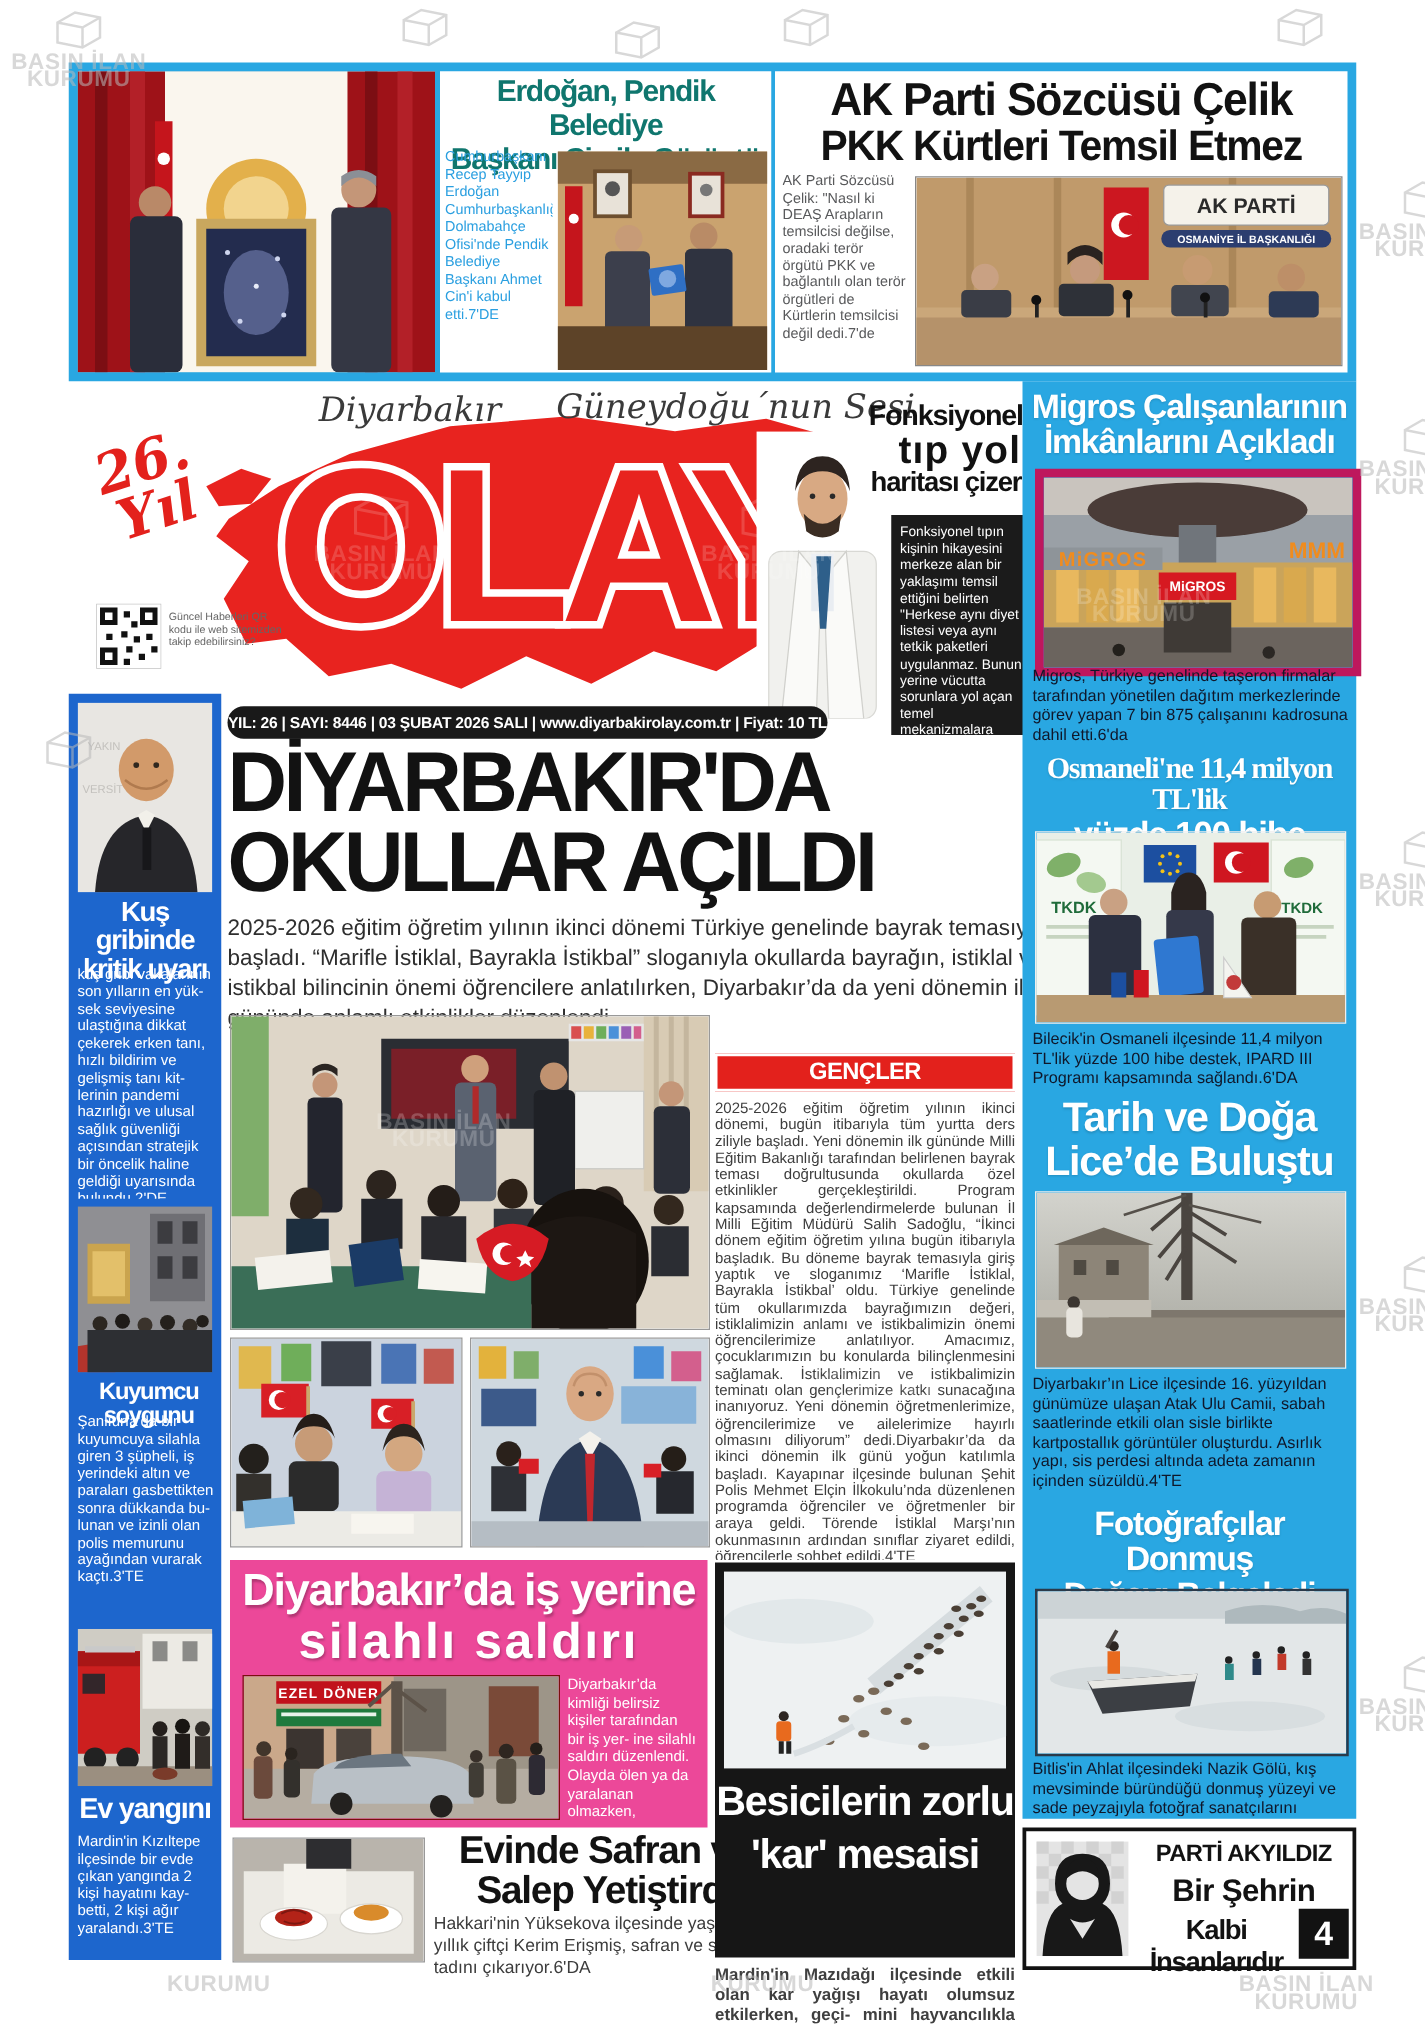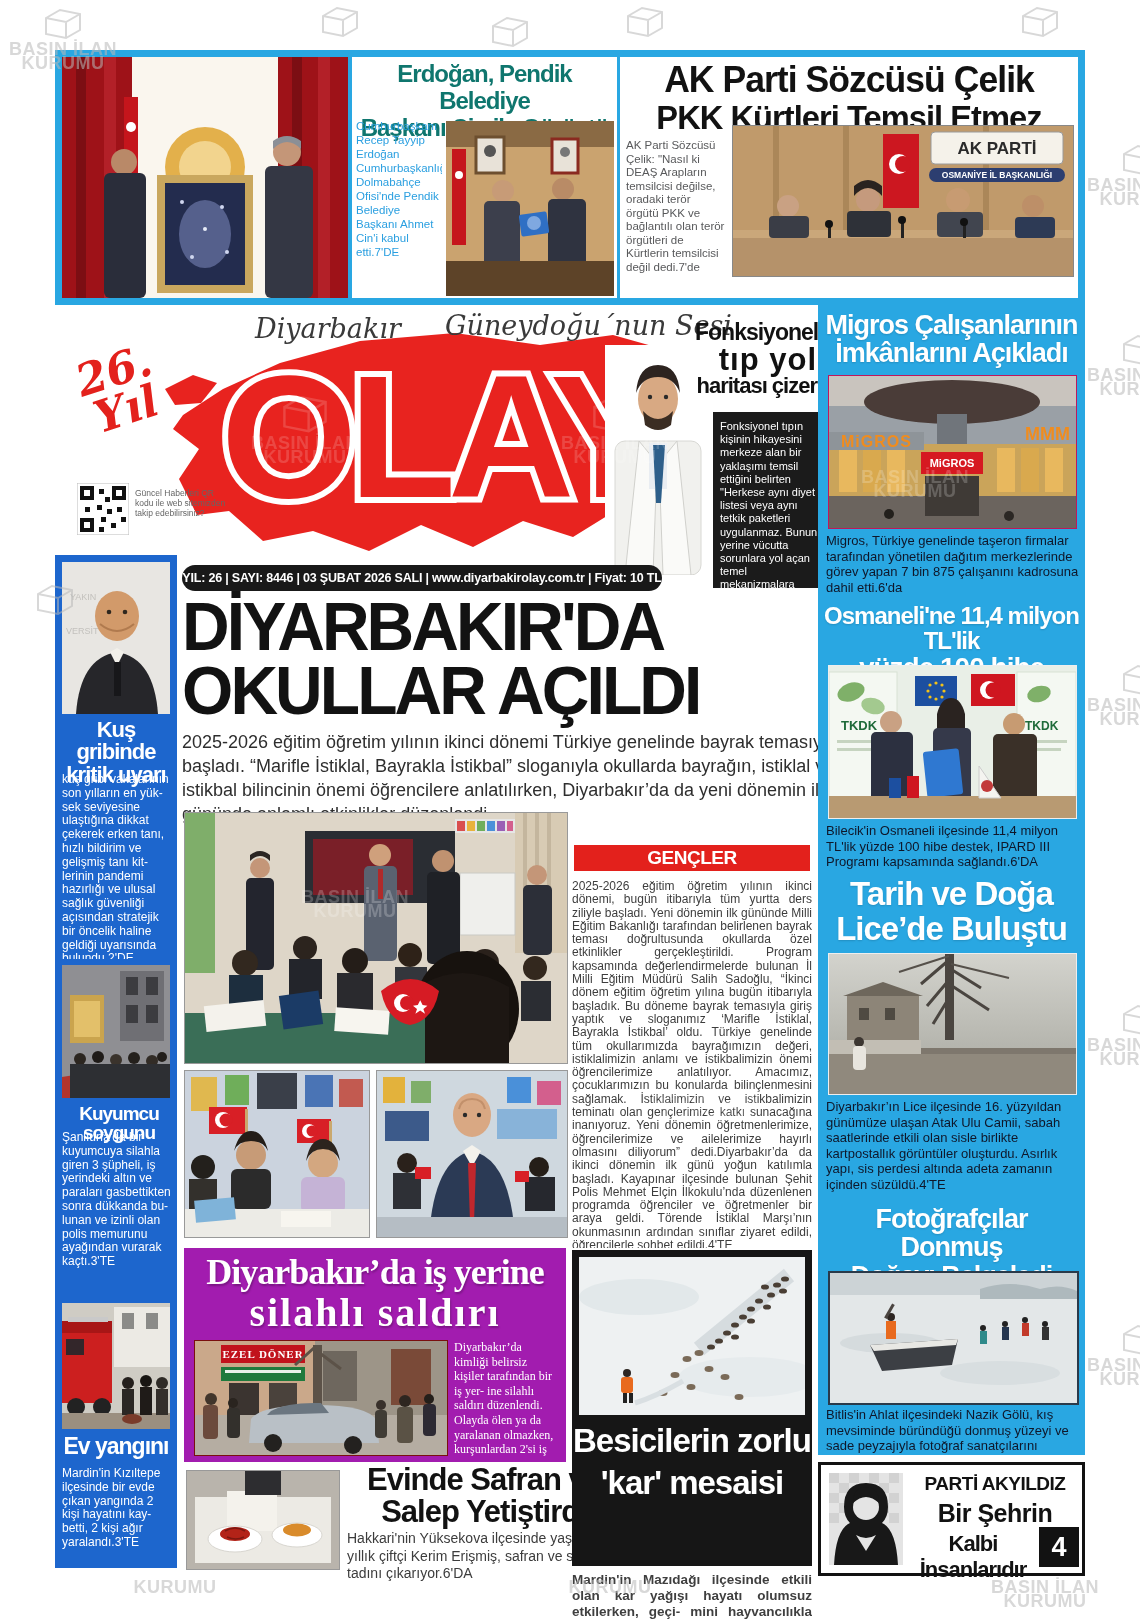--- a/index.html
+++ b/index.html
@@ -40,21 +40,21 @@
   
   .sidebar{left:0;top:505px;width:122px;height:1013px;background:#1d66cd;}
   .sb-hl{color:#fff;font-weight:bold;letter-spacing:-1px;line-height:1.02;}
   .sb-body{color:#fff;font-size:12px;line-height:13.8px;overflow:hidden;}
   
   .rightcol{left:763px;top:255px;width:267px;height:1150px;background:#29a7e2;}
   .rc-hl{color:#fff;font-weight:bold;text-align:center;letter-spacing:-1px;line-height:1.05;
          text-shadow:0 1px 2px rgba(0,0,0,.15);}
   .rc-cap{color:#0f172a;font-size:13px;line-height:15.5px;overflow:hidden;}
   
-  .attackbox{background:#a21caf;font-family:Liberation Serif, serif;}
+  .attackbox{background:#ec4899;}
   .attack-hl{color:#fff;font-weight:bold;text-align:center;letter-spacing:-1px;line-height:1;
              text-shadow:1px 2px 2px rgba(0,0,0,.25);}
   .attack-body{color:#fff;font-size:12px;line-height:14.6px;overflow:hidden;}
   .blk-hl{color:#121212;font-weight:bold;text-align:center;letter-spacing:-1px;line-height:1.02;}
   .saffron-body{color:#3c3c3c;font-size:14px;line-height:17.5px;}
   .herder-blk{background:#161616;}
   .herder-hl{color:#fff;font-weight:bold;text-align:center;font-size:33px;line-height:42px;letter-spacing:-1px;}
   .herder-body{color:#3f3f3f;font-weight:bold;font-size:13.5px;line-height:16px;text-align:justify;overflow:hidden;}
   
   .columnist{left:763px;top:1412px;width:267px;height:114px;background:#fff;border:3px solid #121212;box-sizing:border-box;}
@@ -231,21 +231,21 @@
       </svg>
     </div>
   </div>
 
   <div class="abs panel-white" style="left:565px;top:7px;width:458px;height:241px;">
     <div class="abs tr-headline" style="left:0;top:4px;width:458px;">
       <div style="font-size:37px;line-height:38px;transform:scaleX(.96);">AK Parti Sözcüsü Çelik</div>
       <div style="font-size:34px;line-height:36px;transform:scaleX(.96);">PKK Kürtleri Temsil Etmez</div>
     </div>
     <div class="abs tr-body" style="left:6px;top:82px;width:100px;height:155px;overflow:hidden;">AK Parti Sözcüsü Çelik: "Nasıl ki DEAŞ Arapların temsilcisi değilse, oradaki terör örgütü PKK ve bağlantılı olan terör örgütleri de Kürtlerin temsilcisi değil dedi.7'de</div>
-    <div class="abs photo" style="left:112px;top:68px;width:340px;height:150px;border:1px solid #888;">
+    <div class="abs photo" style="left:112px;top:84px;width:340px;height:150px;border:1px solid #888;">
       <svg viewBox="0 0 340 150" preserveAspectRatio="none">
         <rect width="340" height="150" fill="#c09a6b"></rect>
         <rect x="40" y="0" width="6" height="105" fill="#ab8759"></rect>
         <rect x="110" y="0" width="6" height="105" fill="#ab8759"></rect>
         <rect x="250" y="0" width="6" height="105" fill="#ab8759"></rect>
         <rect x="198" y="6" width="132" height="32" rx="4" fill="#f5f2ea" stroke="#9a9a9a"></rect>
         <text x="264" y="28" font-size="17" font-weight="bold" fill="#2a2a2a" text-anchor="middle">AK PARTİ</text>
         <rect x="196" y="42" width="136" height="14" rx="7" fill="#2c3e70"></rect>
         <text x="264" y="52" font-size="8.5" font-weight="bold" fill="#fff" text-anchor="middle">OSMANİYE İL BAŞKANLIĞI</text>
         <rect x="150" y="8" width="36" height="74" fill="#cc1720"></rect>
@@ -513,21 +513,21 @@
 
   <div class="abs kicker" style="left:517px;top:793px;width:240px;height:30px;">GENÇLER TEMİNATIMIZDIR</div>
   <div class="abs ycol" style="left:517px;top:830px;width:240px;height:368px;">2025-2026 eğitim öğretim yılının ikinci dönemi, bugün itibarıyla tüm yurtta ders ziliyle başladı. Yeni dönemin ilk gününde Milli Eğitim Bakanlığı tarafından belirlenen bayrak teması doğrultusunda okullarda özel etkinlikler gerçekleştirildi. Program kapsamında değerlendirmelerde bulunan İl Milli Eğitim Müdürü Salih Sadoğlu, “İkinci dönem eğitim öğretim yılına bugün itibarıyla başladık. Bu döneme bayrak temasıyla giriş yaptık ve sloganımız ‘Marifle İstiklal, Bayrakla İstikbal’ oldu. Türkiye genelinde tüm okullarımızda bayrağımızın değeri, istiklalimizin anlamı ve istikbalimizin önemi öğrencilerimize anlatılıyor. Amacımız, çocuklarımızın bu konularda bilinçlenmesini sağlamak. İstiklalimizin ve istikbalimizin teminatı olan gençlerimize katkı sunacağına inanıyoruz. Yeni dönemin öğretmenlerimize, öğrencilerimize ve ailelerimize hayırlı olmasını diliyorum” dedi.Diyarbakır’da da ikinci dönemin ilk günü yoğun katılımla başladı. Kayapınar ilçesinde bulunan Şehit Polis Mehmet Elçin İlkokulu’nda düzenlenen programda öğrenciler ve öğretmenler bir araya geldi. Törende İstiklal Marşı’nın okunmasının ardından sınıflar ziyaret edildi, öğrencilerle sohbet edildi.4'TE</div>
 
   <div class="abs rightcol">
 
     <div class="abs rc-hl" style="left:4px;top:6px;width:259px;font-size:27px;">
       <div>Migros Çalışanlarının</div>
       <div>İmkânlarını Açıkladı</div>
     </div>
-    <div class="abs photo" style="left:10px;top:70px;width:247px;height:152px;border:1px solid #be185d;">
+    <div class="abs photo" style="left:10px;top:70px;width:247px;height:152px;border:7px solid #be185d;">
       <svg viewBox="0 0 247 152" preserveAspectRatio="none">
         <rect width="247" height="152" fill="#9aa0a6"></rect>
         <rect x="0" y="0" width="247" height="30" fill="#c9c4be"></rect>
         <ellipse cx="123" cy="26" rx="88" ry="22" fill="#4a3c38"></ellipse>
         <rect x="108" y="38" width="30" height="60" fill="#70757b"></rect>
         <rect x="0" y="68" width="247" height="52" fill="#caa45a"></rect>
         <rect x="10" y="72" width="18" height="44" fill="#e8b85e"></rect>
           <rect x="34" y="72" width="18" height="44" fill="#d9a94e"></rect>
         <rect x="58" y="72" width="18" height="44" fill="#e8b85e"></rect>
           <rect x="168" y="72" width="18" height="44" fill="#e8b85e"></rect>
@@ -540,21 +540,21 @@
         <text x="196" y="64" font-size="18" font-weight="bold" fill="#f08c1e">MMM</text>
         <rect x="0" y="120" width="247" height="32" fill="#6b645e"></rect>
         <rect x="96" y="100" width="54" height="40" fill="#3f3a36"></rect>
         <circle cx="60" cy="138" r="5" fill="#23201c"></circle>
           <circle cx="180" cy="140" r="5" fill="#2b2724"></circle>
       </svg>
     </div>
     <div class="abs rc-cap" style="left:8px;top:228px;width:253px;height:66px;">Migros, Türkiye genelinde taşeron firmalar tarafından yönetilen dağıtım merkezlerinde görev yapan 7 bin 875 çalışanını kadrosuna dahil etti.6'da</div>
 
     <div class="abs rc-hl" style="left:2px;top:298px;width:263px;">
-      <div style="font-size:24px;">Osmaneli'ne 11,4 milyon TL'lik</div>
+      <div style="font-size:24px;font-family:Liberation Serif, serif;">Osmaneli'ne 11,4 milyon TL'lik</div>
       <div style="font-size:28px;">yüzde 100 hibe destek</div>
     </div>
     <div class="abs photo" style="left:10px;top:360px;width:247px;height:152px;border:1px solid #eee;text-align:center;">
       <svg viewBox="0 0 247 152" preserveAspectRatio="none">
         <rect width="247" height="152" fill="#e9efe7"></rect>
         <rect x="0" y="6" width="68" height="140" fill="#f4f8f2" stroke="#d8e2d4"></rect>
         <ellipse cx="22" cy="26" rx="14" ry="9" fill="#7fb069" transform="rotate(-20 22 26)"></ellipse>
         <ellipse cx="44" cy="40" rx="12" ry="8" fill="#a3c98f" transform="rotate(15 44 40)"></ellipse>
         <text x="12" y="64" font-size="13" font-weight="bold" fill="#1f6b3a">TKDK</text>
         <rect x="8" y="74" width="52" height="3" fill="#c6d4c0"></rect>

